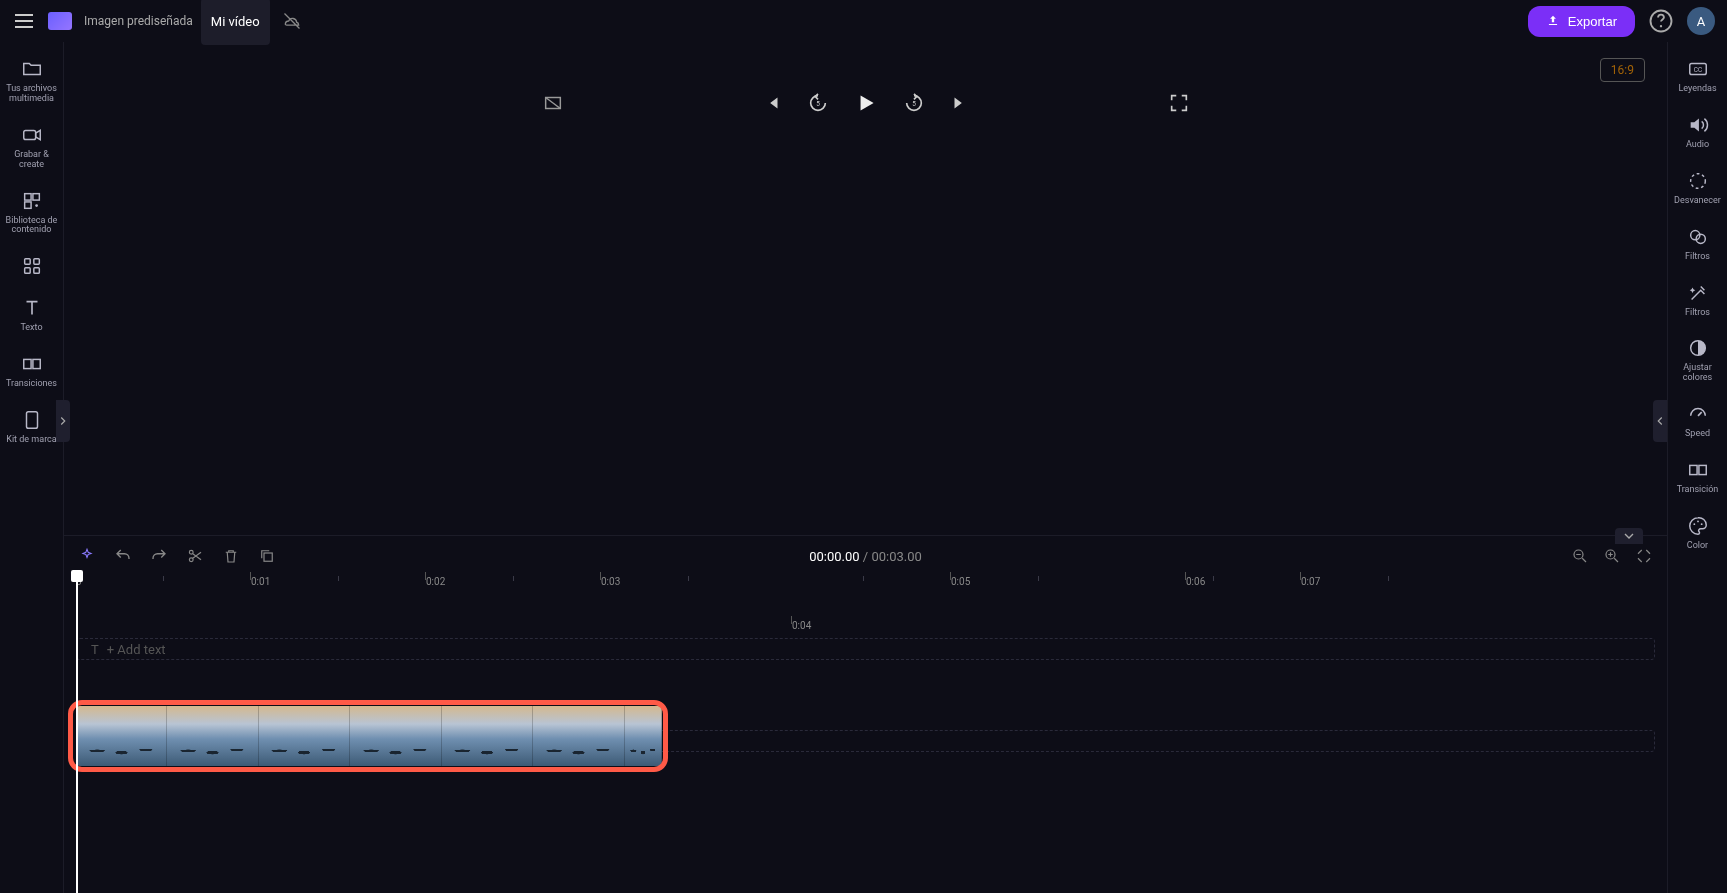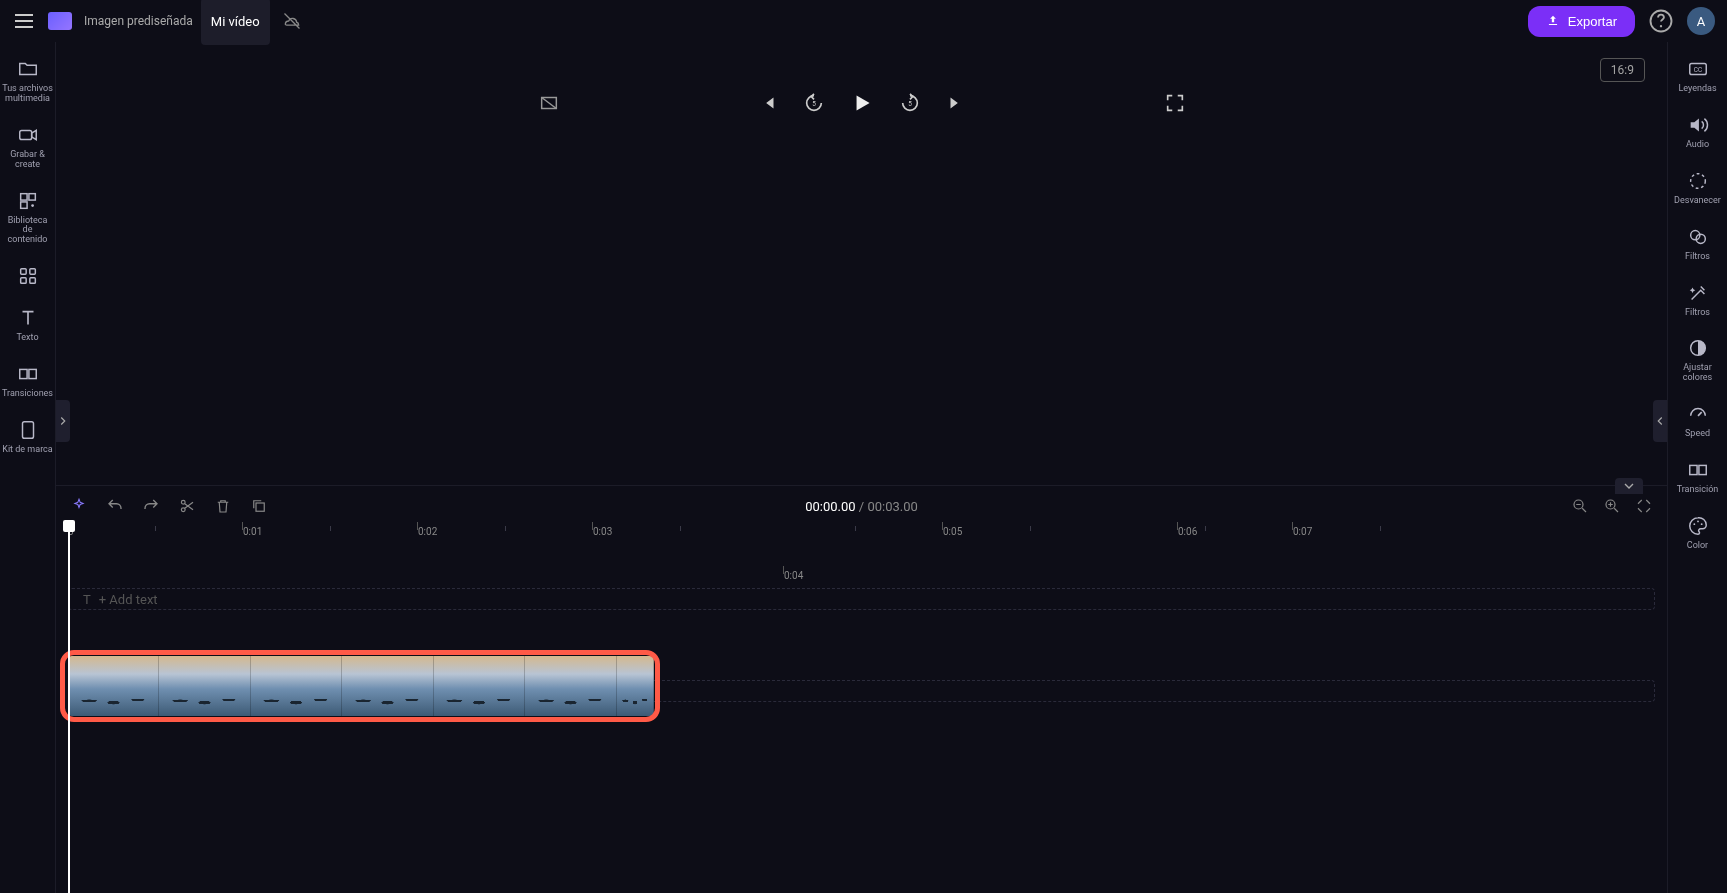--- a/index.html
+++ b/index.html
@@ -42,63 +42,63 @@
 }
 .help-icon, .avatar {
   width: 28px; height: 28px; border-radius: 50%;
   display:flex; align-items:center; justify-content:center;
 }
 .avatar { background:#3a5a80; color:#fff; font-size:13px; }
 
 
 .main { display:flex; height: calc(100% - 42px); }
 .leftbar, .rightbar {
-  width: 56px;
+  width: 64px;
   background: #0d0d17;
   display:flex; flex-direction:column; align-items:center;
   padding-top:8px; gap:4px;
 }
 .leftbar { border-right: 1px solid #1c1c28; }
 .rightbar { width:60px; border-left: 1px solid #1c1c28; }
 .sidebar-item {
   display:flex; flex-direction:column; align-items:center; gap:4px;
   padding:8px 2px; cursor:pointer; width:100%;
 }
 .sidebar-item .sicon { width:22px; height:22px; display:flex; align-items:center; justify-content:center; color:#b8b8c8; }
 .sidebar-item .slabel { font-size:9px; color:#a0a0b0; text-align:center; line-height:1.1; max-width:54px; }
 .expand-tab {
   position:absolute; width:14px; height:42px; background:#1f1f2e; border-radius:0 4px 4px 0;
   display:flex; align-items:center; justify-content:center; cursor:pointer;
 }
 
 
 .center { flex:1; display:flex; flex-direction:column; position:relative; }
 .preview-area { flex:1; display:flex; flex-direction:column; align-items:center; justify-content:flex-start; padding-top:28px; position:relative;}
-.aspect-badge { position:absolute; top:16px; right:22px; border:1px solid #555; color:#a3a3a3; font-size:12px; padding:4px 10px; border-radius:4px; cursor:pointer; }
+.aspect-badge { position:absolute; top:16px; right:22px; border:1px solid #555; color:#a16207; font-size:12px; padding:4px 10px; border-radius:4px; cursor:pointer; }
 .video-canvas {
   width: 648px; height: 365px; position:relative;
   background: linear-gradient(to bottom, #c9a87e 0%, #d4b896 12%, #b8c4d4 24%, #9cb4cc 35%, #6f8fb0 55%, #4d6f92 100%);
   overflow:hidden;
 }
 .video-canvas::before {
   content:""; position:absolute; bottom:0; left:0; right:0; height:40%;
   background: linear-gradient(to bottom, rgba(230,200,170,0.4) 0%, rgba(100,130,160,0.6) 50%, rgba(60,90,120,0.8) 100%);
 }
 .rocks { position:absolute; bottom:0; left:0; right:0; height:60%; }
 .rocks span { position:absolute; background:#1a2a38; border-radius:50% 50% 45% 45%; }
 .preview-label { position:absolute; top:50%; left:50%; transform:translate(-50%,-50%); font-size:9px; color:#e0e0e0; }
 
 .playback-bar { height:50px; display:flex; align-items:center; justify-content:center; gap:24px; width:648px; position:relative; margin:8px auto 0;}
 .pb-left { position:absolute; left:0; }
 .pb-right { position:absolute; right:0; }
 .pb-btn { width:22px; height:22px; color:#b0b0c0; cursor:pointer; display:flex; align-items:center; justify-content:center; }
 .pb-play { width:26px; height:26px; }
 
 
-.timeline-panel { height: 408px; border-top:1px solid #1c1c28; display:flex; flex-direction:column; position:relative;}
+.timeline-panel { height: 358px; border-top:1px solid #1c1c28; display:flex; flex-direction:column; position:relative;}
 .tl-collapse { position:absolute; top:-8px; right:24px; width:28px; height:16px; background:#1f1f2e; border-radius:4px 4px 0 0; display:flex; align-items:center; justify-content:center; cursor:pointer; }
 .tl-toolbar { height:40px; display:flex; align-items:center; padding:0 14px; gap:18px; }
 .tl-tool { width:18px; height:18px; color:#888; cursor:pointer; display:flex; align-items:center; justify-content:center;}
 .tl-time { position:absolute; left:50%; transform:translateX(-50%); font-size:13px;}
 .tl-time .cur { color:#fff; }
 .tl-time .dur { color:#888; }
 .tl-zoom { margin-left:auto; display:flex; gap:14px; }
 
 .ruler { height:24px; position:relative; margin-left:12px; margin-right:12px;}
 .ruler .tick { position:absolute; top:0; font-size:10px; color:#888; }

